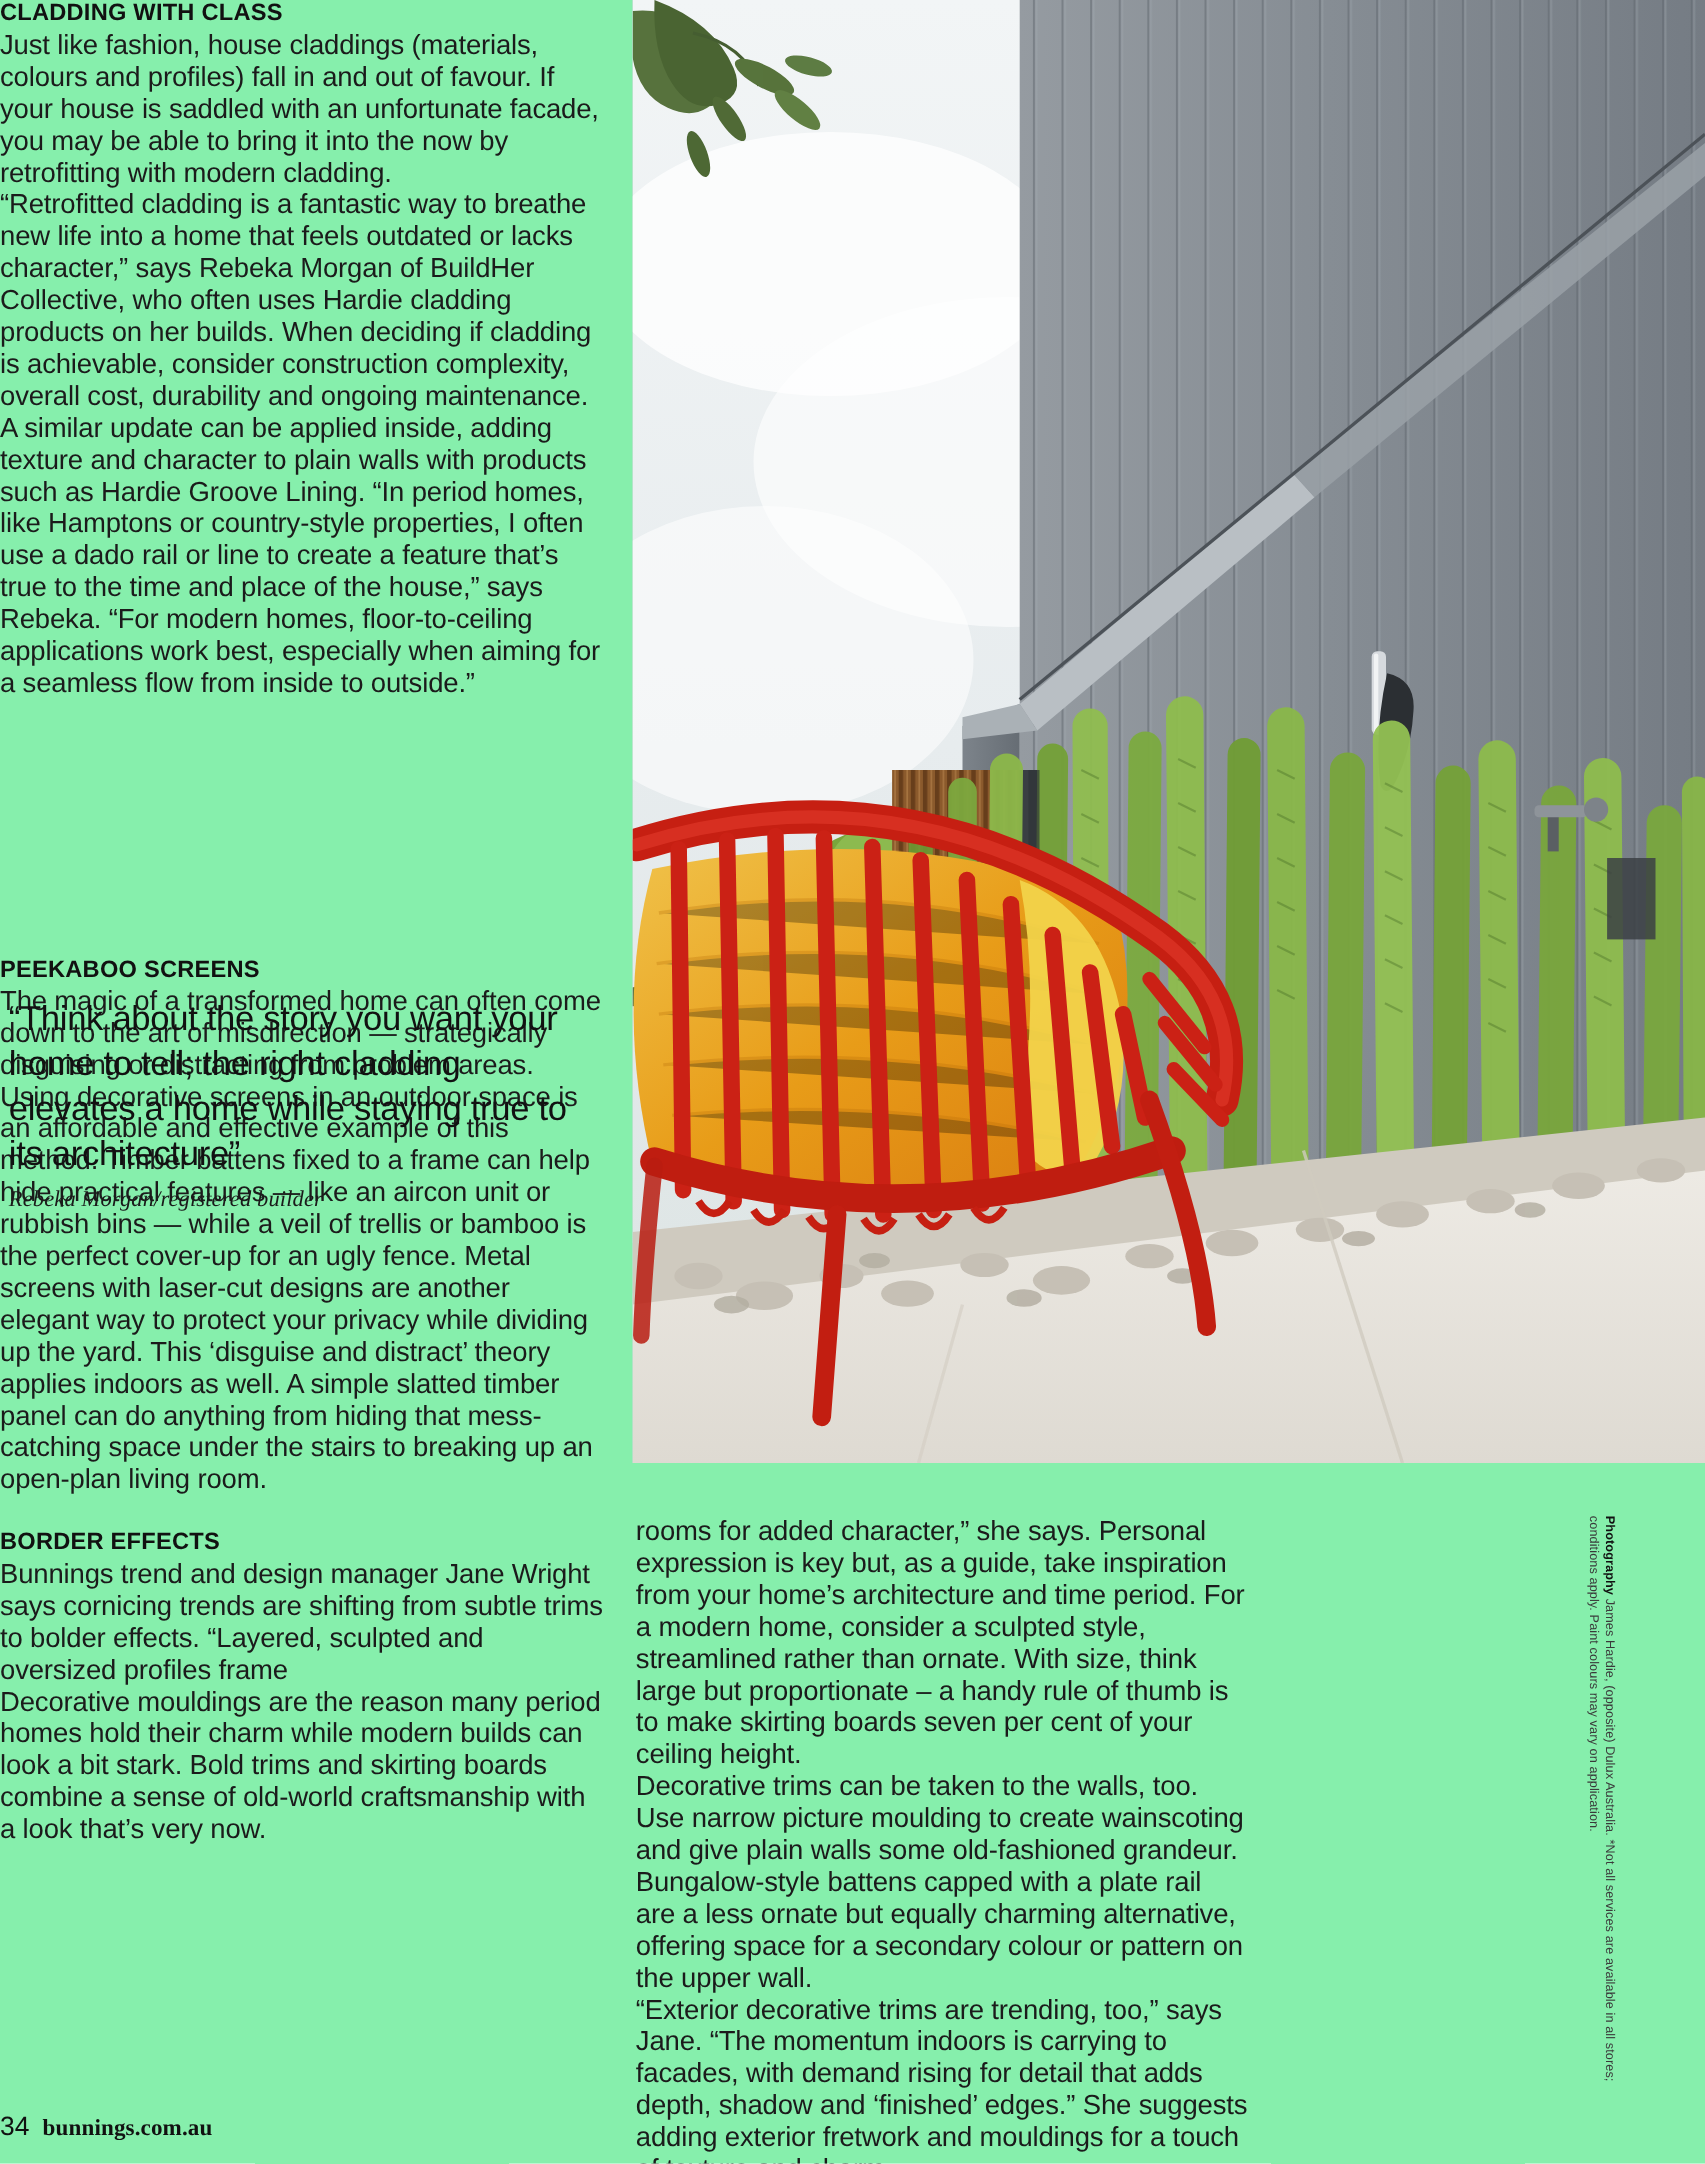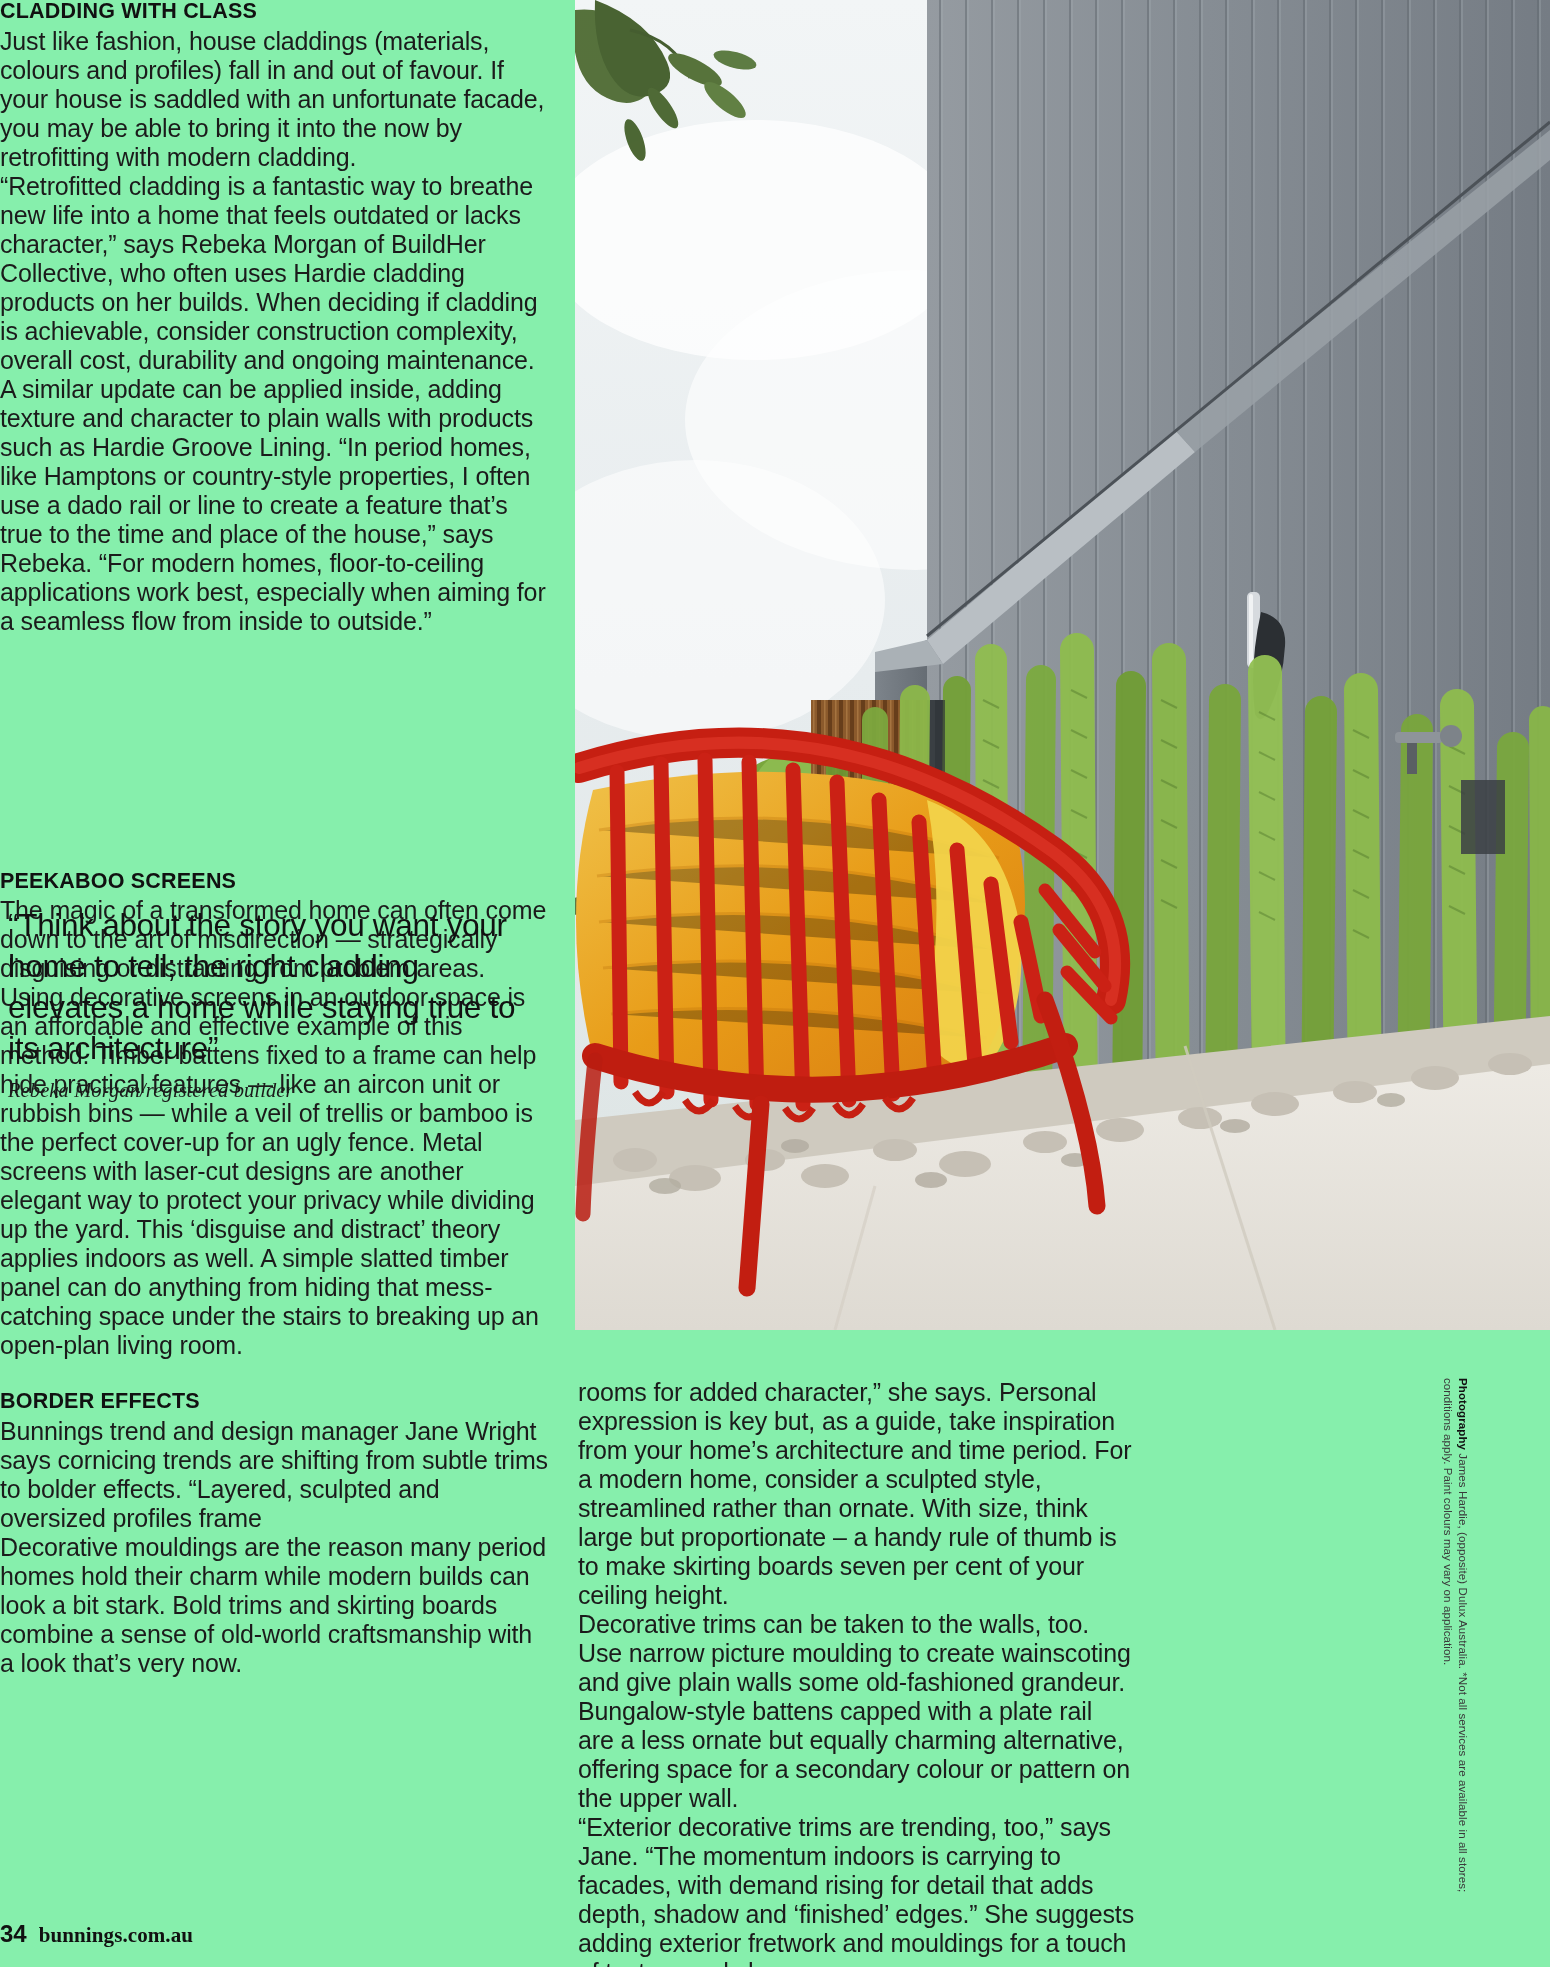--- a/index.html
+++ b/index.html
@@ -110,21 +110,21 @@
   .footer {
     position: absolute;
     left: 0px;
     top: 1920px;
     display: flex;
     align-items: baseline;
     gap: 12px;
   }
   .footer-page {
     font-family: "Liberation Sans", sans-serif;
-    font-weight: bold;
+    font-weight: normal;
     font-size: 24px;
     color: #111111;
   }
   .footer-url {
     font-family: Liberation Serif, serif;
     font-weight: bold;
     font-size: 21px;
     color: #111111;
     letter-spacing: 0.1px;
   }

